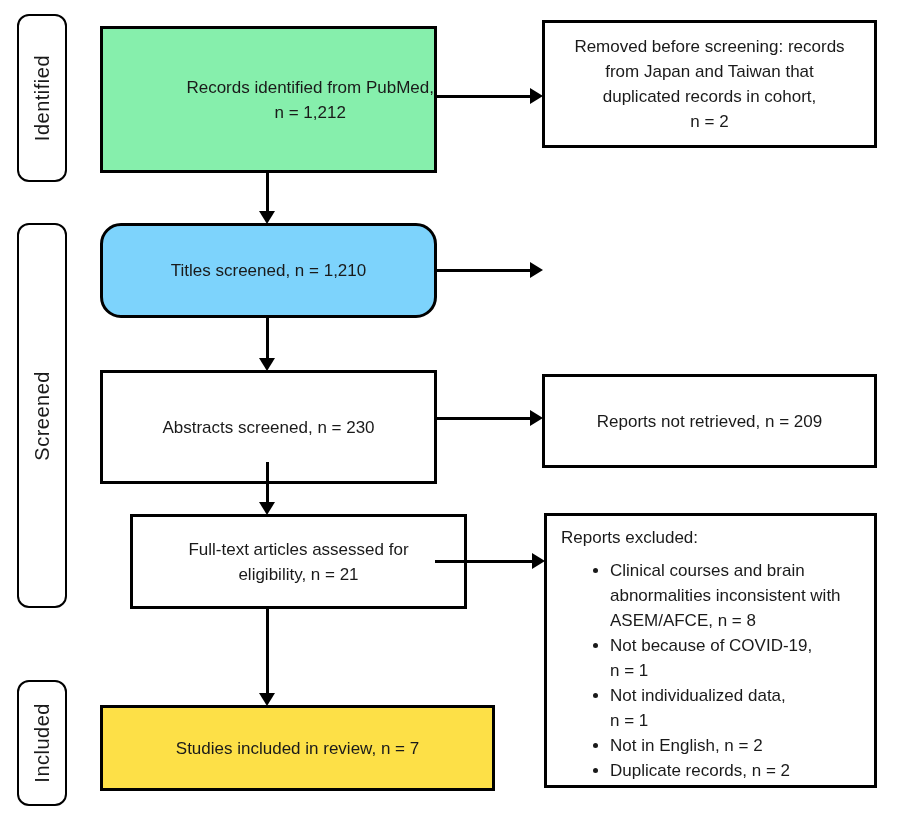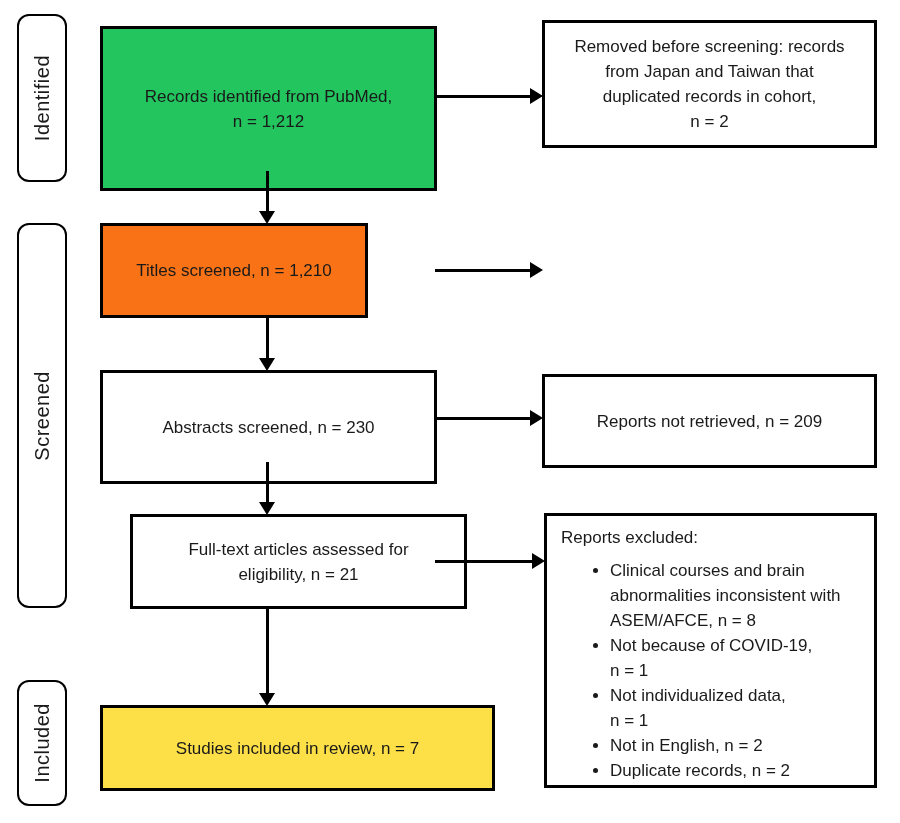--- a/index.html
+++ b/index.html
@@ -90,25 +90,25 @@
   <div class="stage" style="left: 17px; top: 14px; width: 50px; height: 168px; border-color: rgb(0, 0, 0); background: rgb(255, 255, 255);">
     <span class="stage-text">Identified</span>
   </div>
   <div class="stage" style="left: 17px; top: 223px; width: 50px; height: 385px; border-color: rgb(0, 0, 0); background: rgb(255, 255, 255);">
     <span class="stage-text">Screened</span>
   </div>
   <div class="stage" style="left: 17px; top: 680px; width: 50px; height: 126px; border-color: rgb(0, 0, 0); background: rgb(255, 255, 255);">
     <span class="stage-text">Included</span>
   </div>
 
-  <div class="box" style="left: 100px; top: 26px; width: 337px; height: 165px; border-color: rgb(0, 0, 0); background: #22c55e;">
+  <div class="box" style="left: 100px; top: 26px; width: 337px; height: 147px; border-color: rgb(0, 0, 0); background: #86efac; justify-content: flex-end;">
     <span class="box-text">Records identified from PubMed,
 n = 1,212</span>
   </div>
-  <div class="box" style="left: 100px; top: 223px; width: 268px; height: 95px; border-color: rgb(0, 0, 0); background: #f97316;">
+  <div class="box" style="left: 100px; top: 223px; width: 337px; height: 95px; border-color: rgb(0, 0, 0); background: #7dd3fc; border-radius: 21px;">
     <span class="box-text">Titles screened, n = 1,210</span>
   </div>
   <div class="box" style="left: 100px; top: 370px; width: 337px; height: 114px; border-color: rgb(0, 0, 0); background: rgb(255, 255, 255);">
     <span class="box-text">Abstracts screened, n = 230</span>
   </div>
   <div class="box" style="left: 100px; top: 514px; width: 337px; height: 95px; border-color: rgb(0, 0, 0); background: rgb(255, 255, 255); margin-left: 30px;">
     <span class="box-text">Full-text articles assessed for
 eligibility, n = 21</span>
   </div>
   <div class="box" style="left: 100px; top: 705px; width: 395px; height: 86px; border-color: rgb(0, 0, 0); background: #fde047;">

